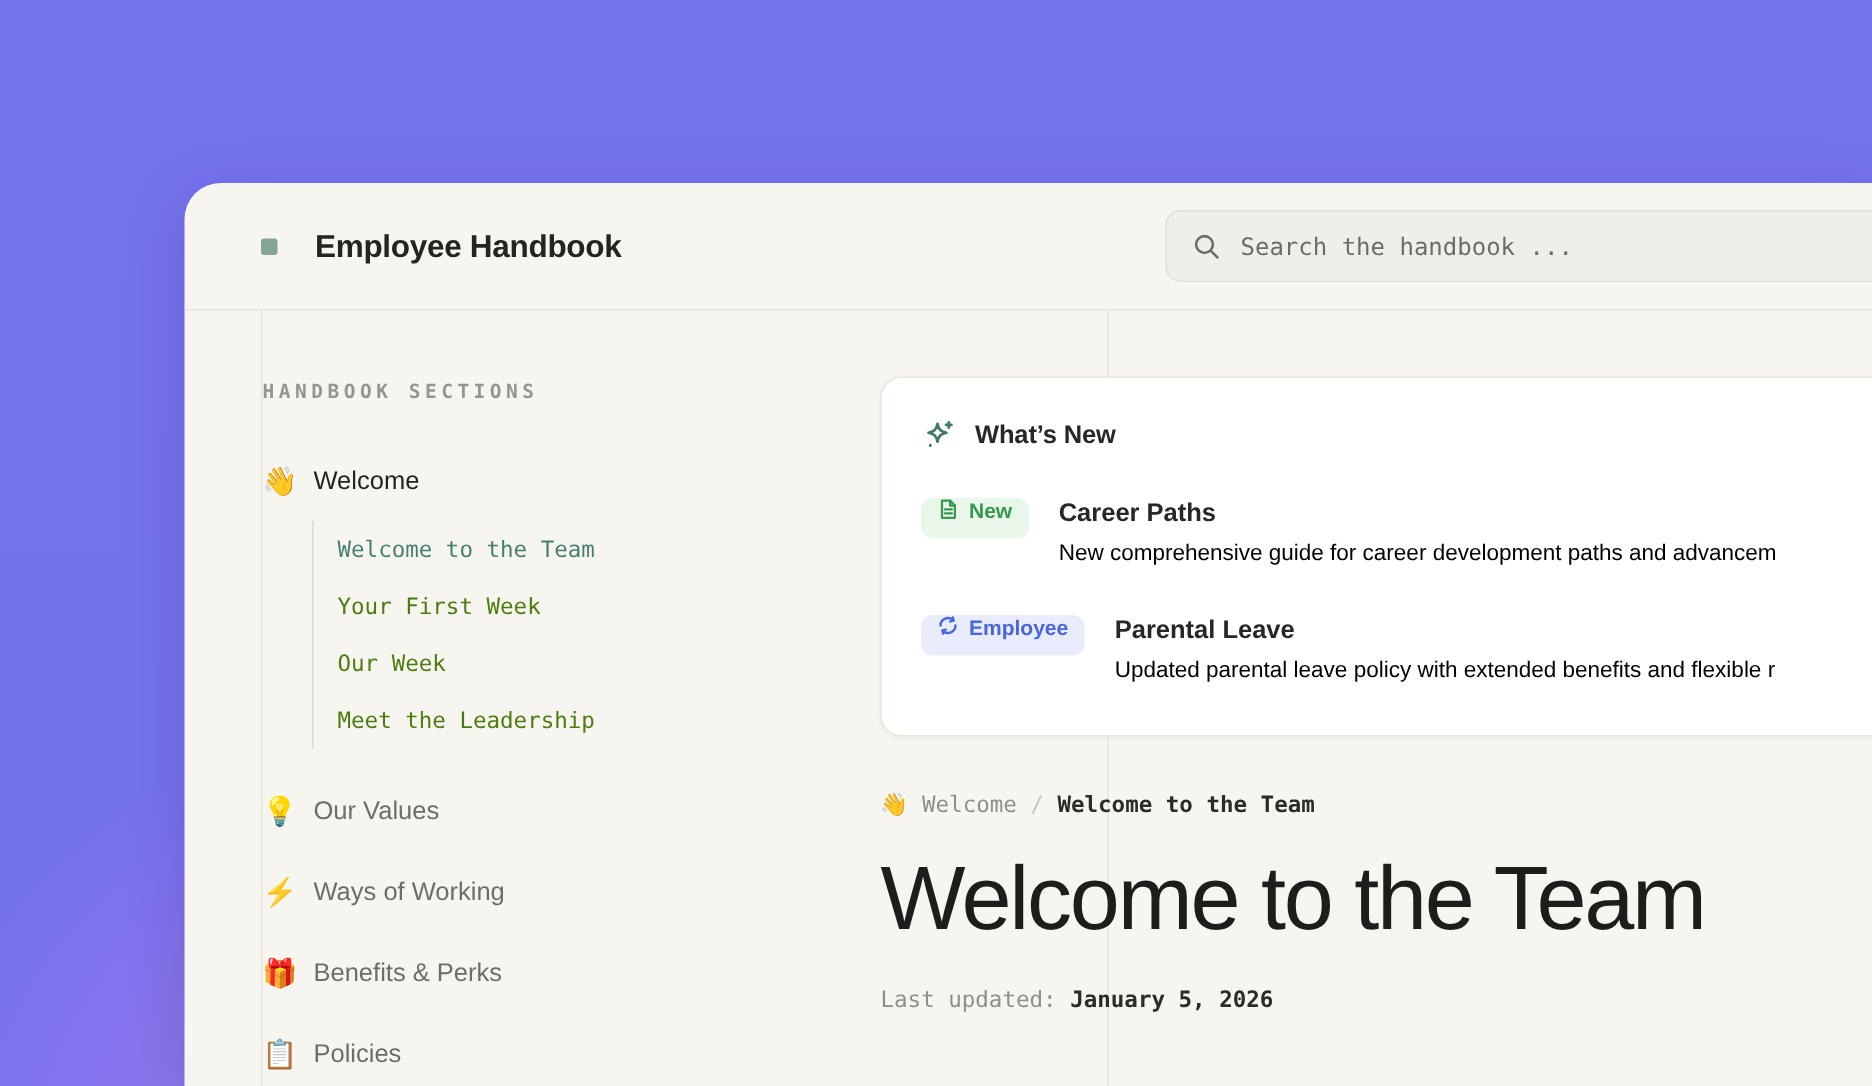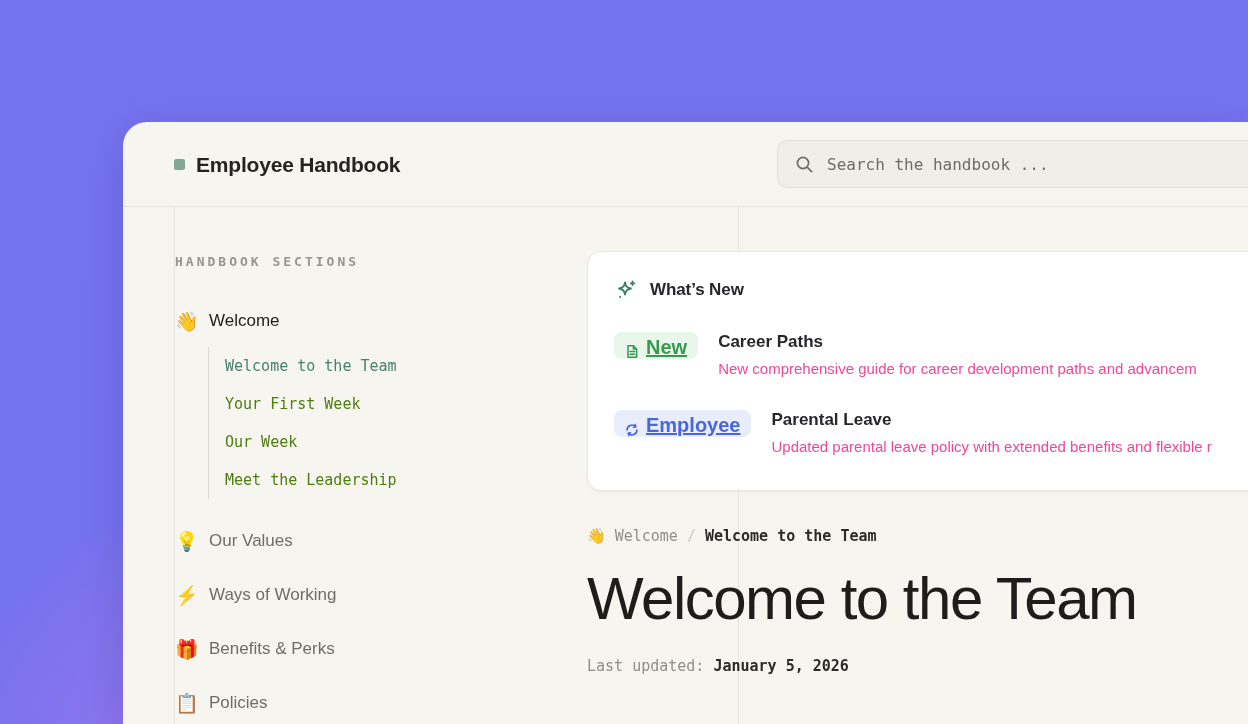--- a/index.html
+++ b/index.html
@@ -13,21 +13,21 @@
   .mono { font-family:"DejaVu Sans Mono", "Liberation Mono", monospace; }
 
   .app-card {
     position:absolute; left:123px; top:122px; width:1125px; height:602px;
     background:#f7f5f0; border-top-left-radius:24px; overflow:hidden;
     box-shadow:0 10px 40px rgba(30,20,90,.18);
   }
 
   
   .header { position:absolute; top:0; left:0; right:0; height:85px; border-bottom:1px solid #e7e4dd; }
-  .brand { position:absolute; left:51px; top:0; height:85px; display:flex; align-items:center; gap:11px; }
+  .brand { position:absolute; left:51px; top:0; height:85px; display:flex; align-items:center; gap:25px; }
   .logo-square { width:11px; height:11px; border-radius:2px; background:#84a795; }
   .brand-title { font-size:21px; font-weight:600; color:#242420; letter-spacing:-.2px; }
   .search {
     position:absolute; left:654px; top:18px; width:580px; height:48px;
     background:#f0eee9; border:1px solid #e2dfd7; border-radius:10px;
     display:flex; align-items:center; padding:0 17px; gap:13px;
   }
   .search-placeholder { font-size:16px; color:#6d6c65; }
 
   
@@ -51,26 +51,26 @@
   .main { position:absolute; left:464px; top:0; width:740px; }
   .news-card {
     margin-top:44px; width:700px; min-height:240px;
     background:#ffffff; border:1px solid #eae7e0; border-radius:14px;
     box-shadow:0 1px 3px rgba(40,40,30,.05); padding:26px; position:relative; z-index:2;
   }
   .news-header { display:flex; align-items:center; gap:12px; margin-bottom:28px; }
   .news-title { font-size:17px; font-weight:700; color:#26262b; letter-spacing:-.1px; }
   .news-row { display:flex; align-items:flex-start; gap:20px; margin-bottom:28px; }
   .news-row:last-child { margin-bottom:0; }
-  .badge { display:inline-flex; align-items:flex-end; gap:7px; height:27px; padding:0 11px;
-           border-radius:8px; font-size:20px; font-weight:600; flex:0 0 auto; margin-top:2px;text-decoration:underline; }
+  .badge { display:inline-flex; align-items:flex-start; gap:7px; height:27px; padding:0 11px;
+           border-radius:8px; font-size:14px; font-weight:600; flex:0 0 auto; margin-top:2px; }
   .badge.new { background:#e9f6ea; color:#38984f; }
   .badge.updated { background:#e8ecfc; color:#4a66de; }
   .news-item-title { font-size:17px; font-weight:700; color:#26262b; line-height:24px; }
-  .news-item-desc { font-size:15px; color:#ec4899; line-height:22px; margin-top:4px; white-space:nowrap; }
+  .news-item-desc { font-size:15px; color:#000000; line-height:22px; margin-top:4px; white-space:nowrap; }
 
   .breadcrumb { margin-top:36px; display:flex; align-items:center; gap:9px; font-size:15px; }
   .breadcrumb .emoji { font-size:15px; line-height:1; }
   .crumb-section { color:#8f8e87; }
   .crumb-sep { color:#c9c6bf; }
   .crumb-page { color:#2b2b27; font-weight:700; }
 
   .page-title { margin-top:24px; font-size:60px; font-weight:500; color:#1d1d1b;
                 letter-spacing:-1.5px; line-height:1; white-space:nowrap; }
   .page-meta { margin-top:28px; font-size:15px; }

